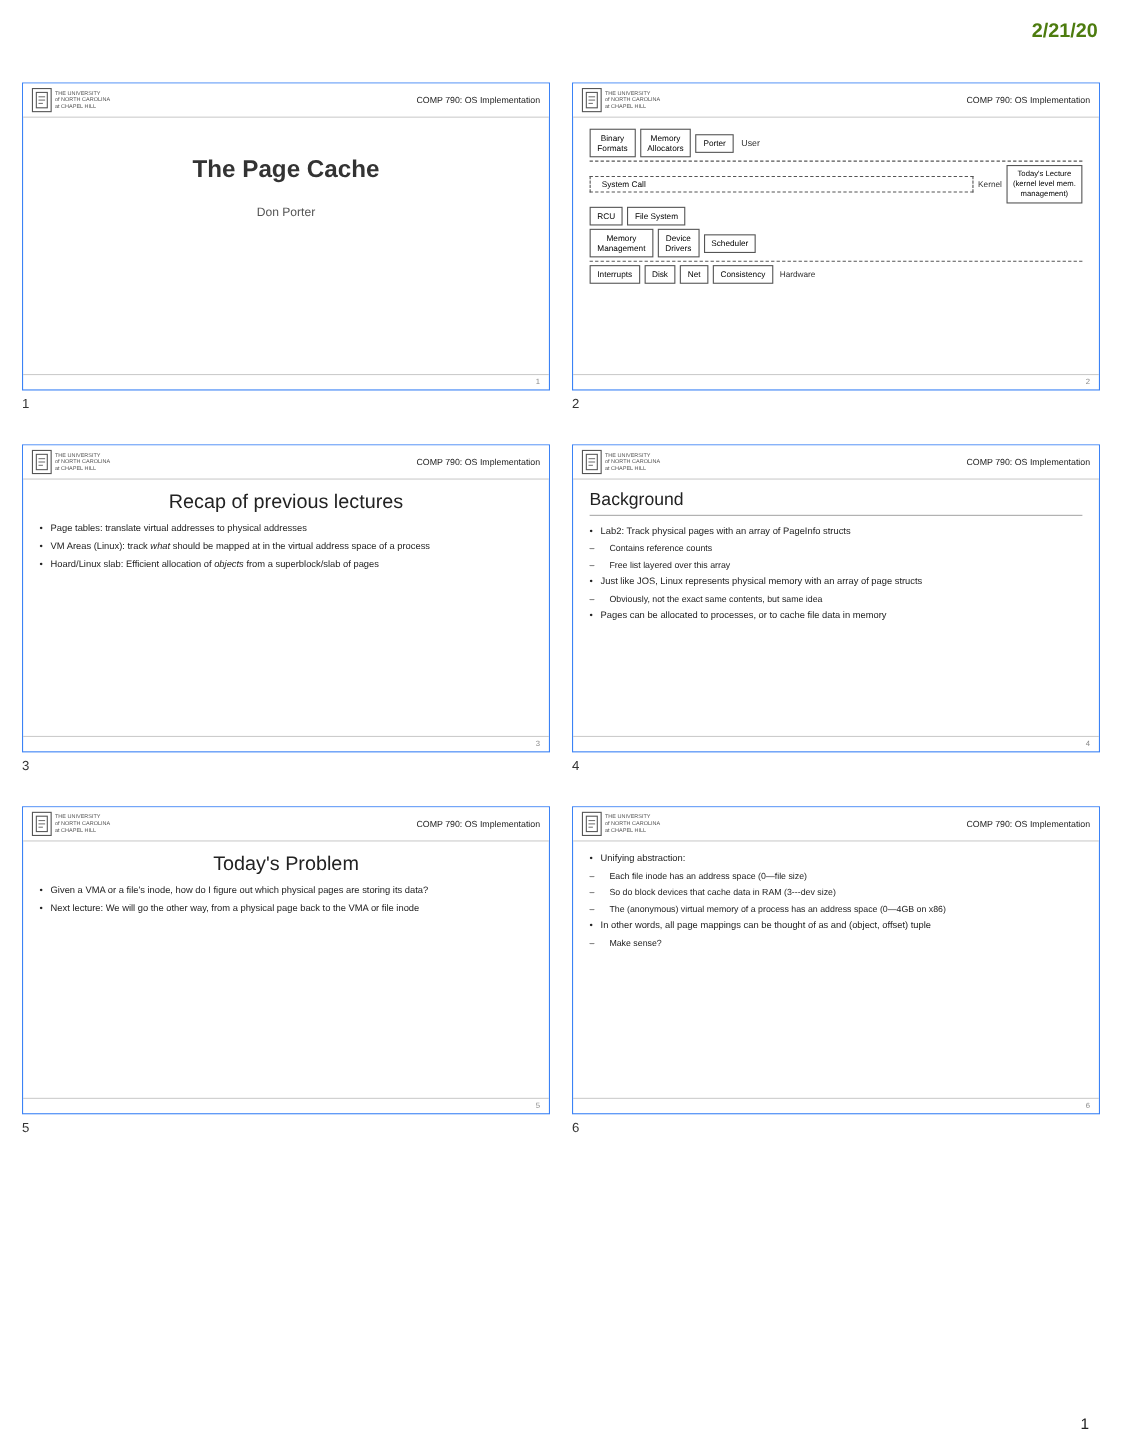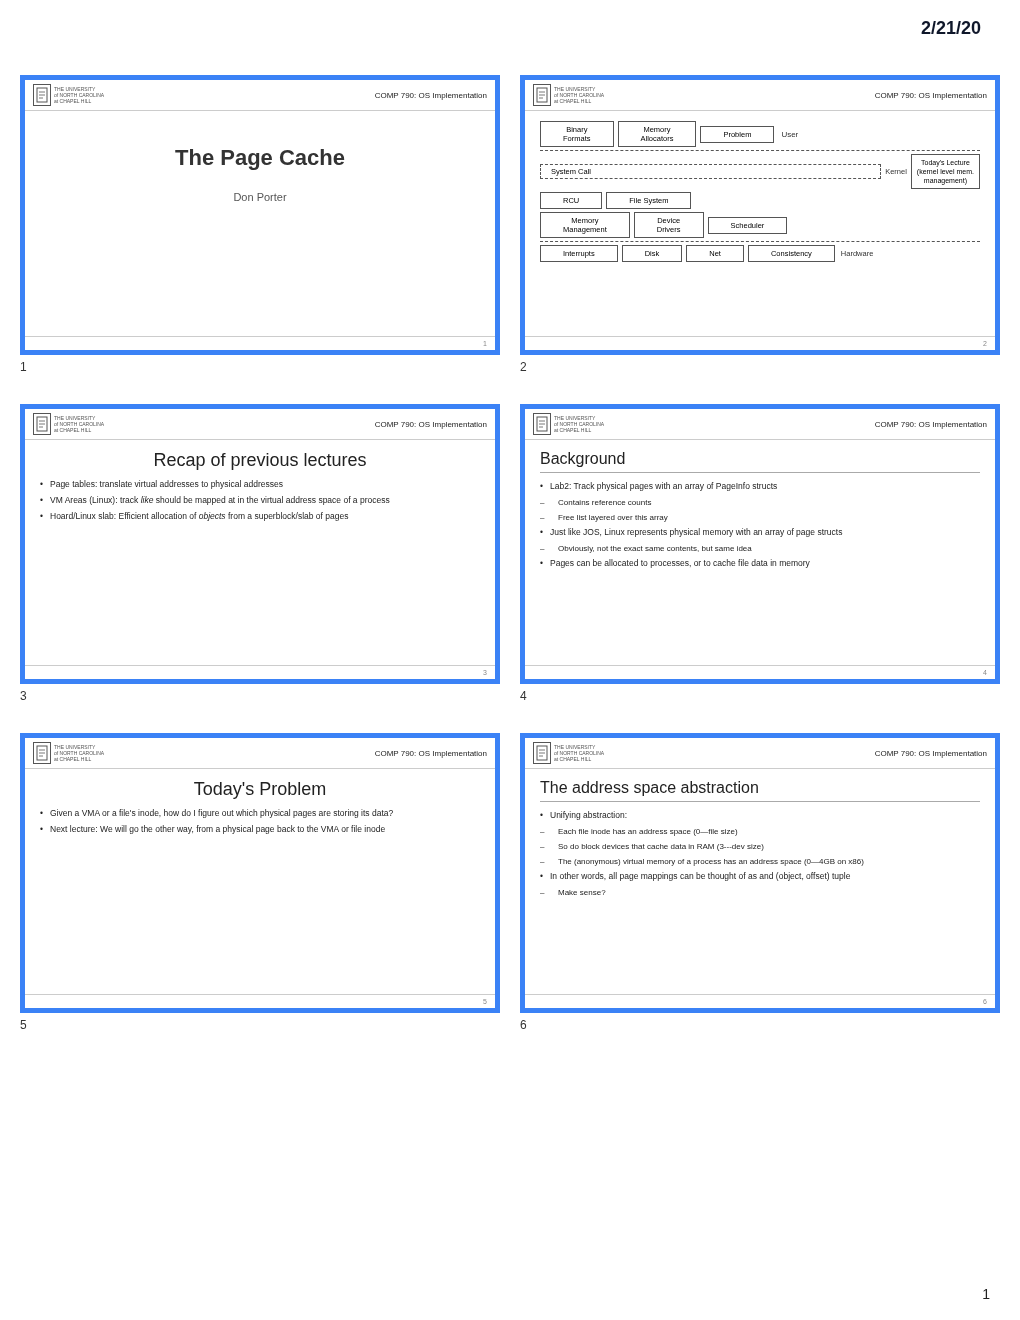--- a/index.html
+++ b/index.html
@@ -8,24 +8,24 @@
       font-family: Arial, sans-serif;
       width: 1020px;
       min-height: 1320px;
       position: relative;
       padding: 20px;
     }
 
     .page-date {
       position: absolute;
       top: 18px;
-      right: 39px;
+      right: 22px;
       font-size: 18px;
       font-weight: bold;
-      color: #0f172a;
+      color: #4d7c0f;
     }
 
     .page-number-bottom {
       position: absolute;
       bottom: 18px;
       right: 30px;
       font-size: 14px;
       color: #222;
     }
 
@@ -36,21 +36,21 @@
       gap: 30px 20px;
       margin-top: 55px;
     }
 
     .slide-wrapper {
       display: flex;
       flex-direction: column;
     }
 
     .slide {
-      border: 5px solid #3b82f6;
+      border: 1px solid #3b82f6;
       background: #fff;
       display: flex;
       flex-direction: column;
       min-height: 280px;
       position: relative;
     }
 
     .slide-header {
       display: flex;
       align-items: center;
@@ -130,21 +130,21 @@
     .diagram-title {
       font-size: 16px;
       text-align: center;
       color: #222;
       margin-bottom: 8px;
       font-weight: bold;
     }
 
     .diag-box {
       border: 1px solid #555;
-      padding: 3px 22px;
+      padding: 3px 6px;
       font-size: 8px;
       text-align: center;
       background: #fff;
       white-space: nowrap;
     }
 
     .user-label {
       font-size: 8px;
       color: #333;
       margin-left: 3px;
@@ -267,21 +267,21 @@
           </div>
           <div class="logo-text">THE UNIVERSITY<br>of NORTH CAROLINA<br>at CHAPEL HILL</div>
         </div>
         <div class="slide-header-title">COMP 790: OS Implementation</div>
       </div>
       <div class="slide-body">
 
         <div style="display:flex; align-items:center; gap:4px; margin-bottom:3px; width:100%;">
           <div class="diag-box" style="font-size:7.5px;">Binary<br>Formats</div>
           <div class="diag-box" style="font-size:7.5px;">Memory<br>Allocators</div>
-          <div class="diag-box" style="font-size:7.5px;">Problem</div>
+          <div class="diag-box" style="font-size:7.5px;">Porter</div>
           <div class="user-label">User</div>
         </div>
 
         <div style="border-top:1px dashed #555; width:100%; margin-bottom:3px;"></div>
 
         <div style="display:flex; align-items:center; gap:4px; margin-bottom:3px; width:100%;">
           <div style="border:1px dashed #555; padding:2px 10px; font-size:7.5px; flex:1;">System Call</div>
           <div class="kernel-label" style="font-size:7.5px;">Kernel</div>
           <div class="today-lecture-box" style="font-size:7px; line-height:1.3;">Today's Lecture<br>(kernel level mem.<br>management)</div>
         </div>
@@ -327,21 +327,21 @@
             </svg>
           </div>
           <div class="logo-text">THE UNIVERSITY<br>of NORTH CAROLINA<br>at CHAPEL HILL</div>
         </div>
         <div class="slide-header-title">COMP 790: OS Implementation</div>
       </div>
       <div class="slide-body">
         <div class="content-title-large">Recap of previous lectures</div>
         <ul class="bullet-list">
           <li>Page tables: translate virtual addresses to physical addresses</li>
-          <li>VM Areas (Linux): track <span class="italic">like</span> should be mapped at in the virtual address space of a process</li>
+          <li>VM Areas (Linux): track <span class="italic">what</span> should be mapped at in the virtual address space of a process</li>
           <li>Hoard/Linux slab: Efficient allocation of <span class="italic">objects</span> from a superblock/slab of pages</li>
         </ul>
       </div>
       <div class="slide-footer">
         <span>3</span>
       </div>
     </div>
     <div class="slide-number-label">3</div>
   </div>
 
@@ -419,21 +419,20 @@
               <line x1="3" y1="5" x2="9" y2="5" stroke="#555" stroke-width="0.8"></line>
               <line x1="3" y1="8" x2="9" y2="8" stroke="#555" stroke-width="0.8"></line>
               <line x1="3" y1="11" x2="7" y2="11" stroke="#555" stroke-width="0.8"></line>
             </svg>
           </div>
           <div class="logo-text">THE UNIVERSITY<br>of NORTH CAROLINA<br>at CHAPEL HILL</div>
         </div>
         <div class="slide-header-title">COMP 790: OS Implementation</div>
       </div>
       <div class="slide-body">
-        <div class="content-title">The address space abstraction</div>
         <ul class="bullet-list">
           <li>Unifying abstraction:</li>
           <li class="sub">Each file inode has an address space (0—file size)</li>
           <li class="sub">So do block devices that cache data in RAM (3---dev size)</li>
           <li class="sub">The (anonymous) virtual memory of a process has an address space (0—4GB on x86)</li>
           <li>In other words, all page mappings can be thought of as and (object, offset) tuple</li>
           <li class="sub">Make sense?</li>
         </ul>
       </div>
       <div class="slide-footer">

